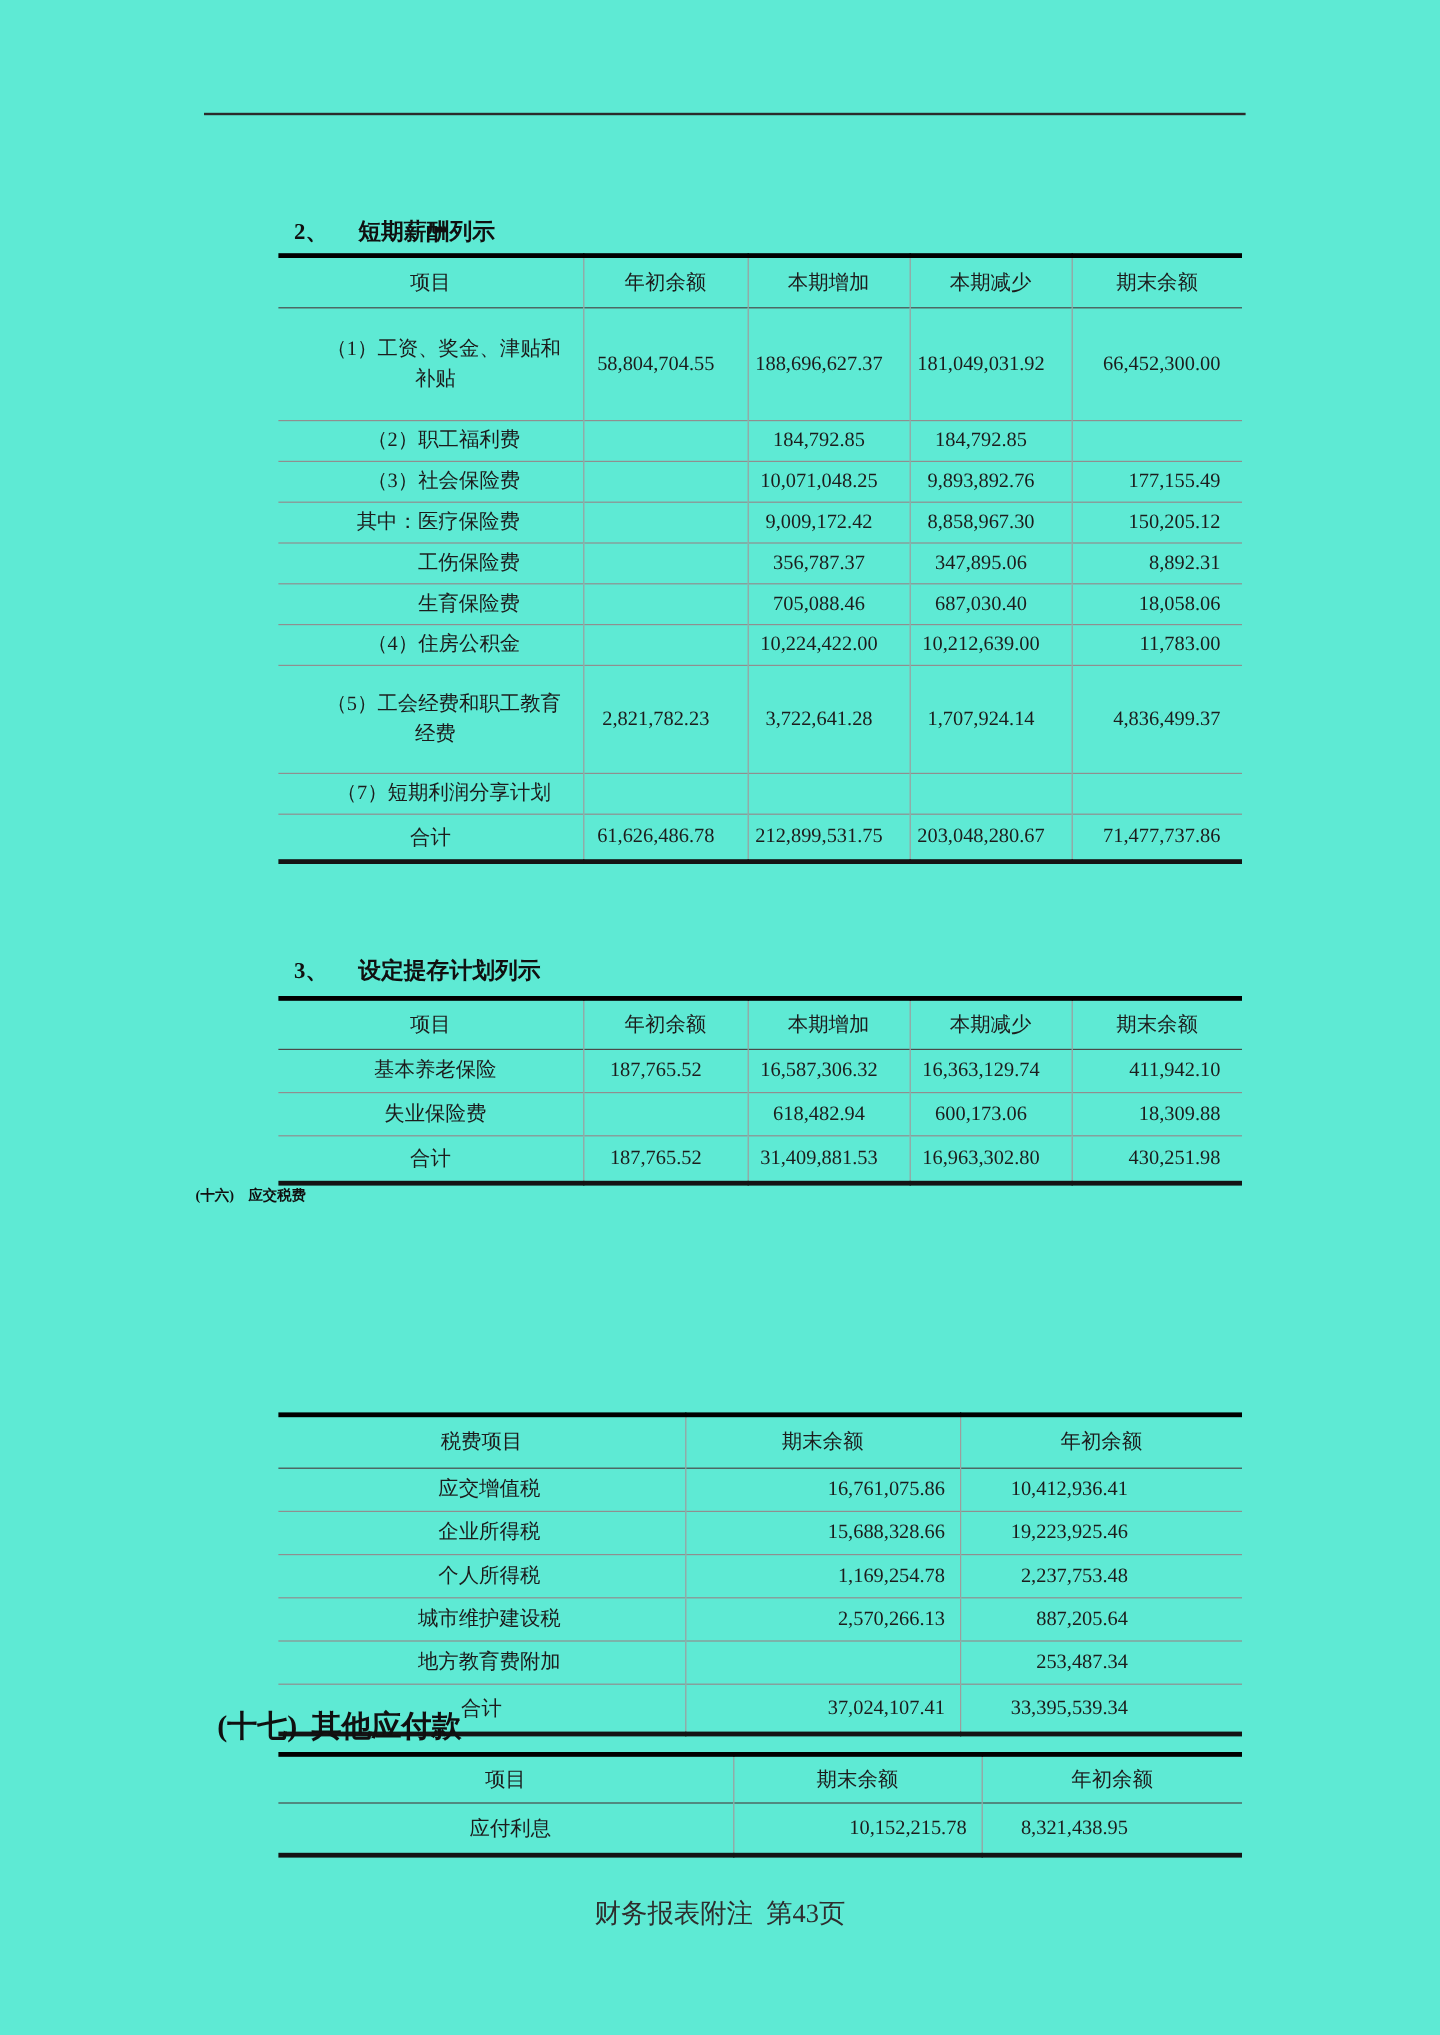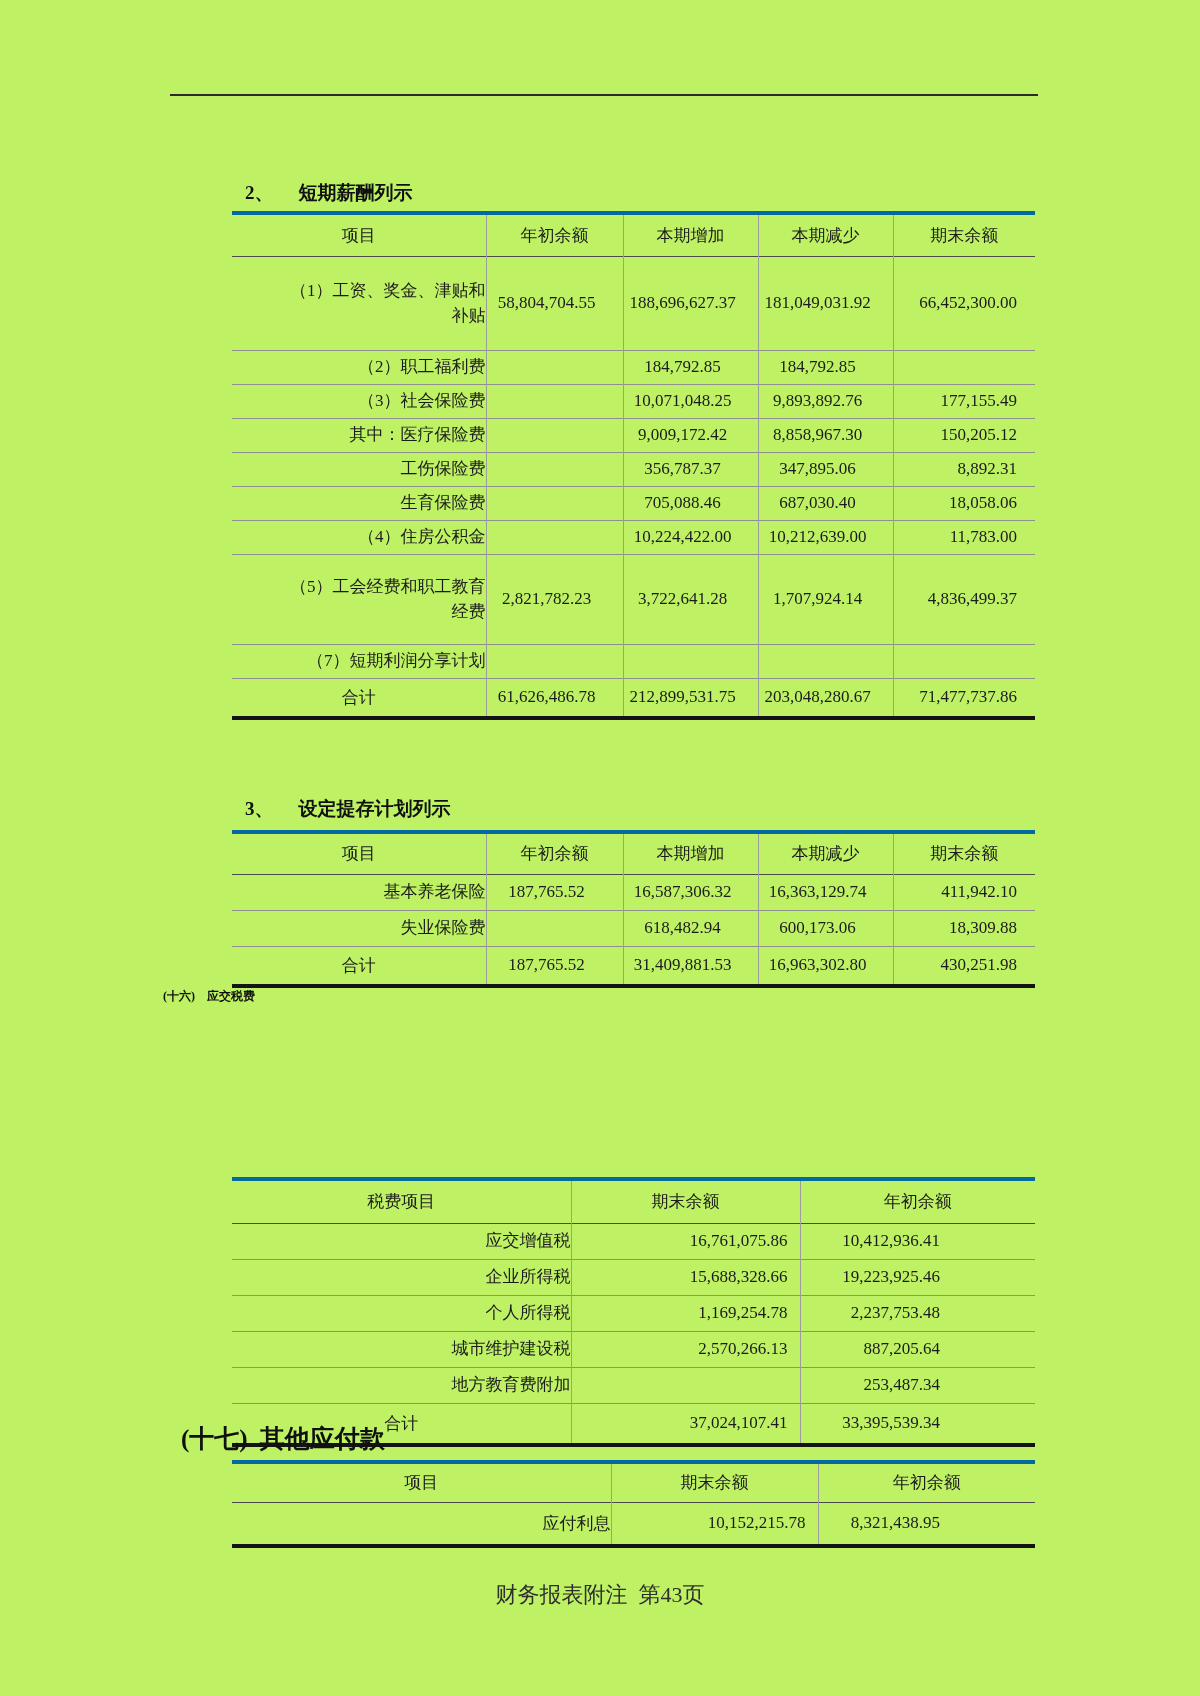--- a/index.html
+++ b/index.html
@@ -1,53 +1,53 @@
 <!DOCTYPE html>
 <html><head>
 <meta charset="utf-8">
 <style>
   html,body{margin:0;padding:0;}
   body{
     width:1200px;height:1696px;position:relative;background:#ffffff;
     font-family:"Liberation Serif","DejaVu Serif",serif;color:#1c1c1c;
     -webkit-font-smoothing:antialiased;
   }
-  .page{position:absolute;inset:0;background:#bef264;overflow:hidden;}
+  .page{position:absolute;inset:0;background:#5eead4;overflow:hidden;}
   .toprule{position:absolute;left:170px;top:94px;width:868px;height:2px;background:#2b2b2b;}
 
   .sec-heading{position:absolute;font-weight:bold;color:#101010;white-space:nowrap;}
   .h-shortterm{left:245px;top:180px;font-size:19px;}
   .h-defined{left:245px;top:796px;font-size:19px;}
   .h-taxes{left:163px;top:988px;font-size:12px;}
   .h-other{left:181px;top:1422px;font-size:25px;}
   .h-gap-wide{margin-left:25px;}
   .h-gap-narrow{margin-left:12px;}
 
   table.tbl{
     position:absolute;left:232px;width:803px;border-collapse:collapse;table-layout:fixed;
-    font-size:17px;border-top:4px solid #0369a1;border-bottom:4px solid #141414;
+    font-size:17px;border-top:4px solid #000000;border-bottom:4px solid #141414;
   }
   .t-shortterm{top:211px;}
   .t-defined{top:830px;}
   .t-taxes{top:1133px;margin-top:44px;}
   .t-other{top:1460px;}
 
   .tbl tr{border-bottom:1px solid #8f8f8f;}
   .tbl tr.hdr{border-bottom:1px solid #4a4a4a;}
   .tbl tr:last-child{border-bottom:none;}
   .tbl th,.tbl td{padding:0;font-weight:normal;vertical-align:middle;overflow:hidden;}
   .tbl th + th,.tbl td + td{border-left:1px solid #9d9d9d;}
   .tbl th{text-align:center;}
 
   tr.rh-hdr1{height:43px;} tr.rh-hdr2{height:42px;} tr.rh-hdr3{height:44px;} tr.rh-hdr4{height:40px;}
   tr.rh-s{height:34px;} tr.rh-d{height:94px;} tr.rh-d2{height:90px;}
   tr.rh-t{height:40px;} tr.rh-s2{height:36px;} tr.rh-t2{height:40px;}
   tr.rh-s3{height:36px;} tr.rh-t3{height:42px;} tr.rh-r4{height:44px;}
 
-  td.lbl{text-align:right;padding-left:8px;line-height:1.5;}
+  td.lbl{text-align:center;padding-left:8px;line-height:1.5;}
   td.ind{text-indent:14px;white-space:pre-line;}
   td.sub{padding-left:13px;}
   td.sub2{padding-left:64px;}
   td.ctr{text-align:center;padding-left:0;}
   td.num{text-align:center;padding-right:16px;}
   td.num-end{text-align:right;padding-right:18px;}
   td.num-mid3{text-align:right;padding-right:12px;}
   td.num-last3{text-align:right;padding-right:95px;}
 
   .footer{

